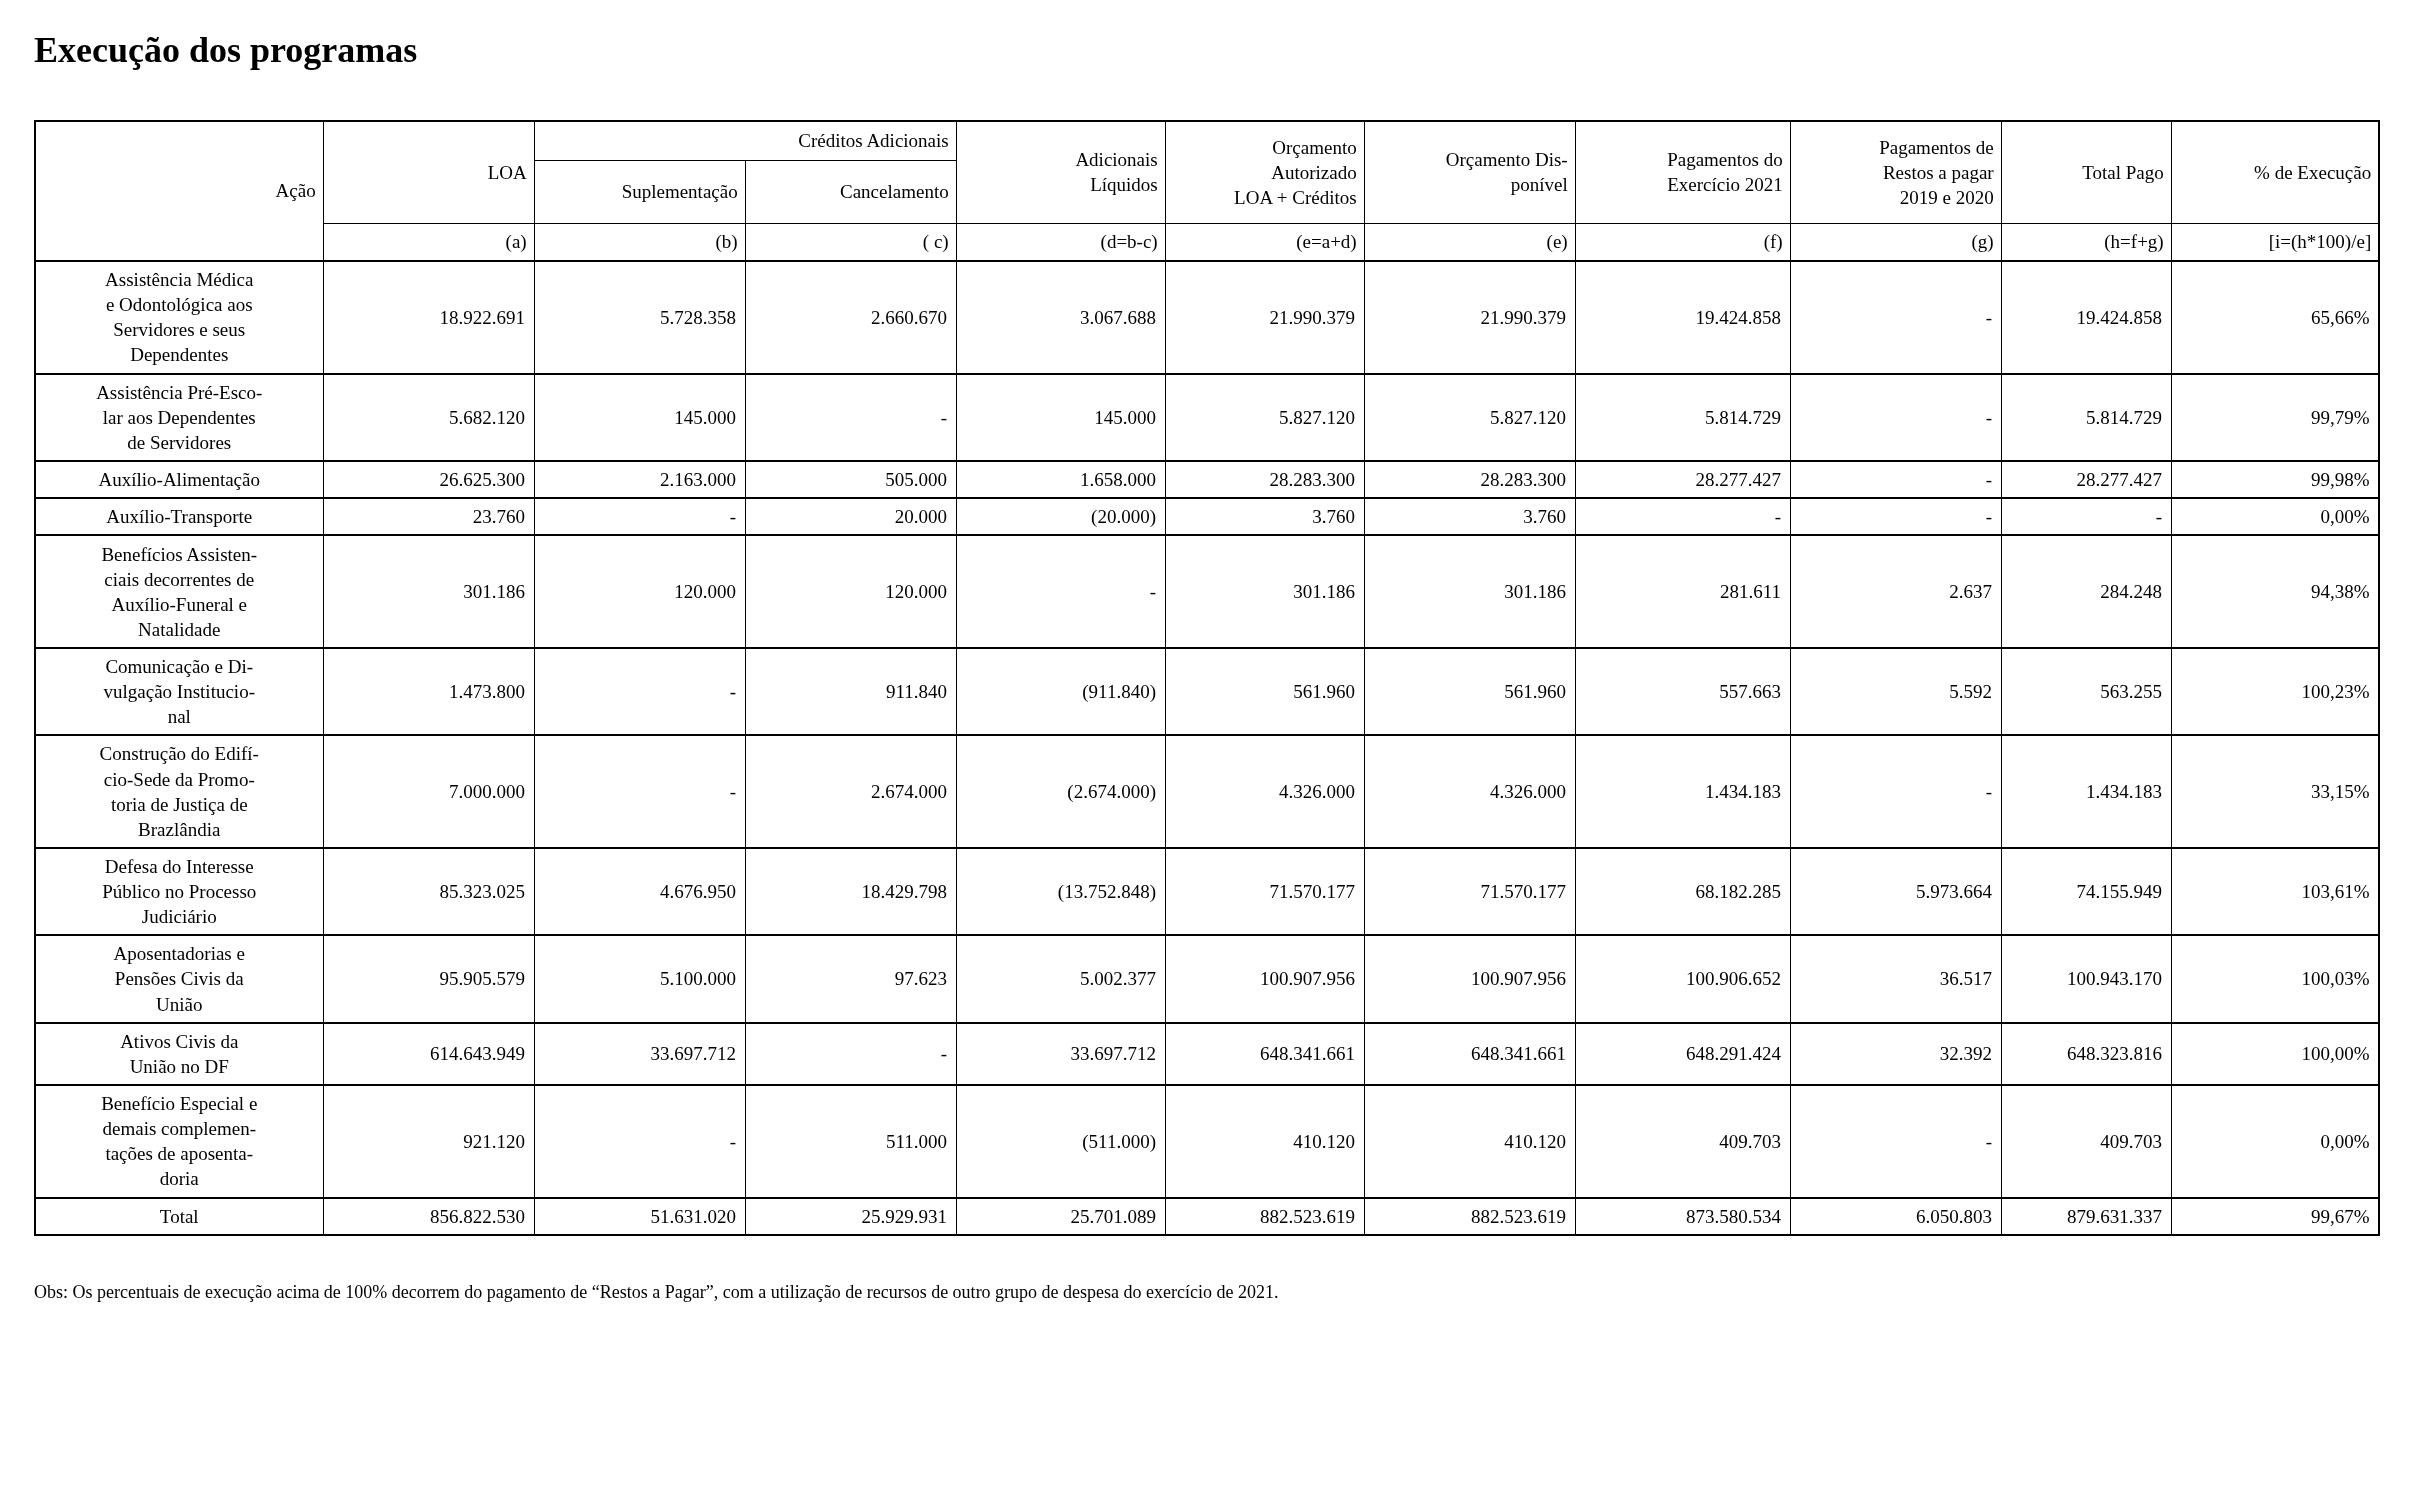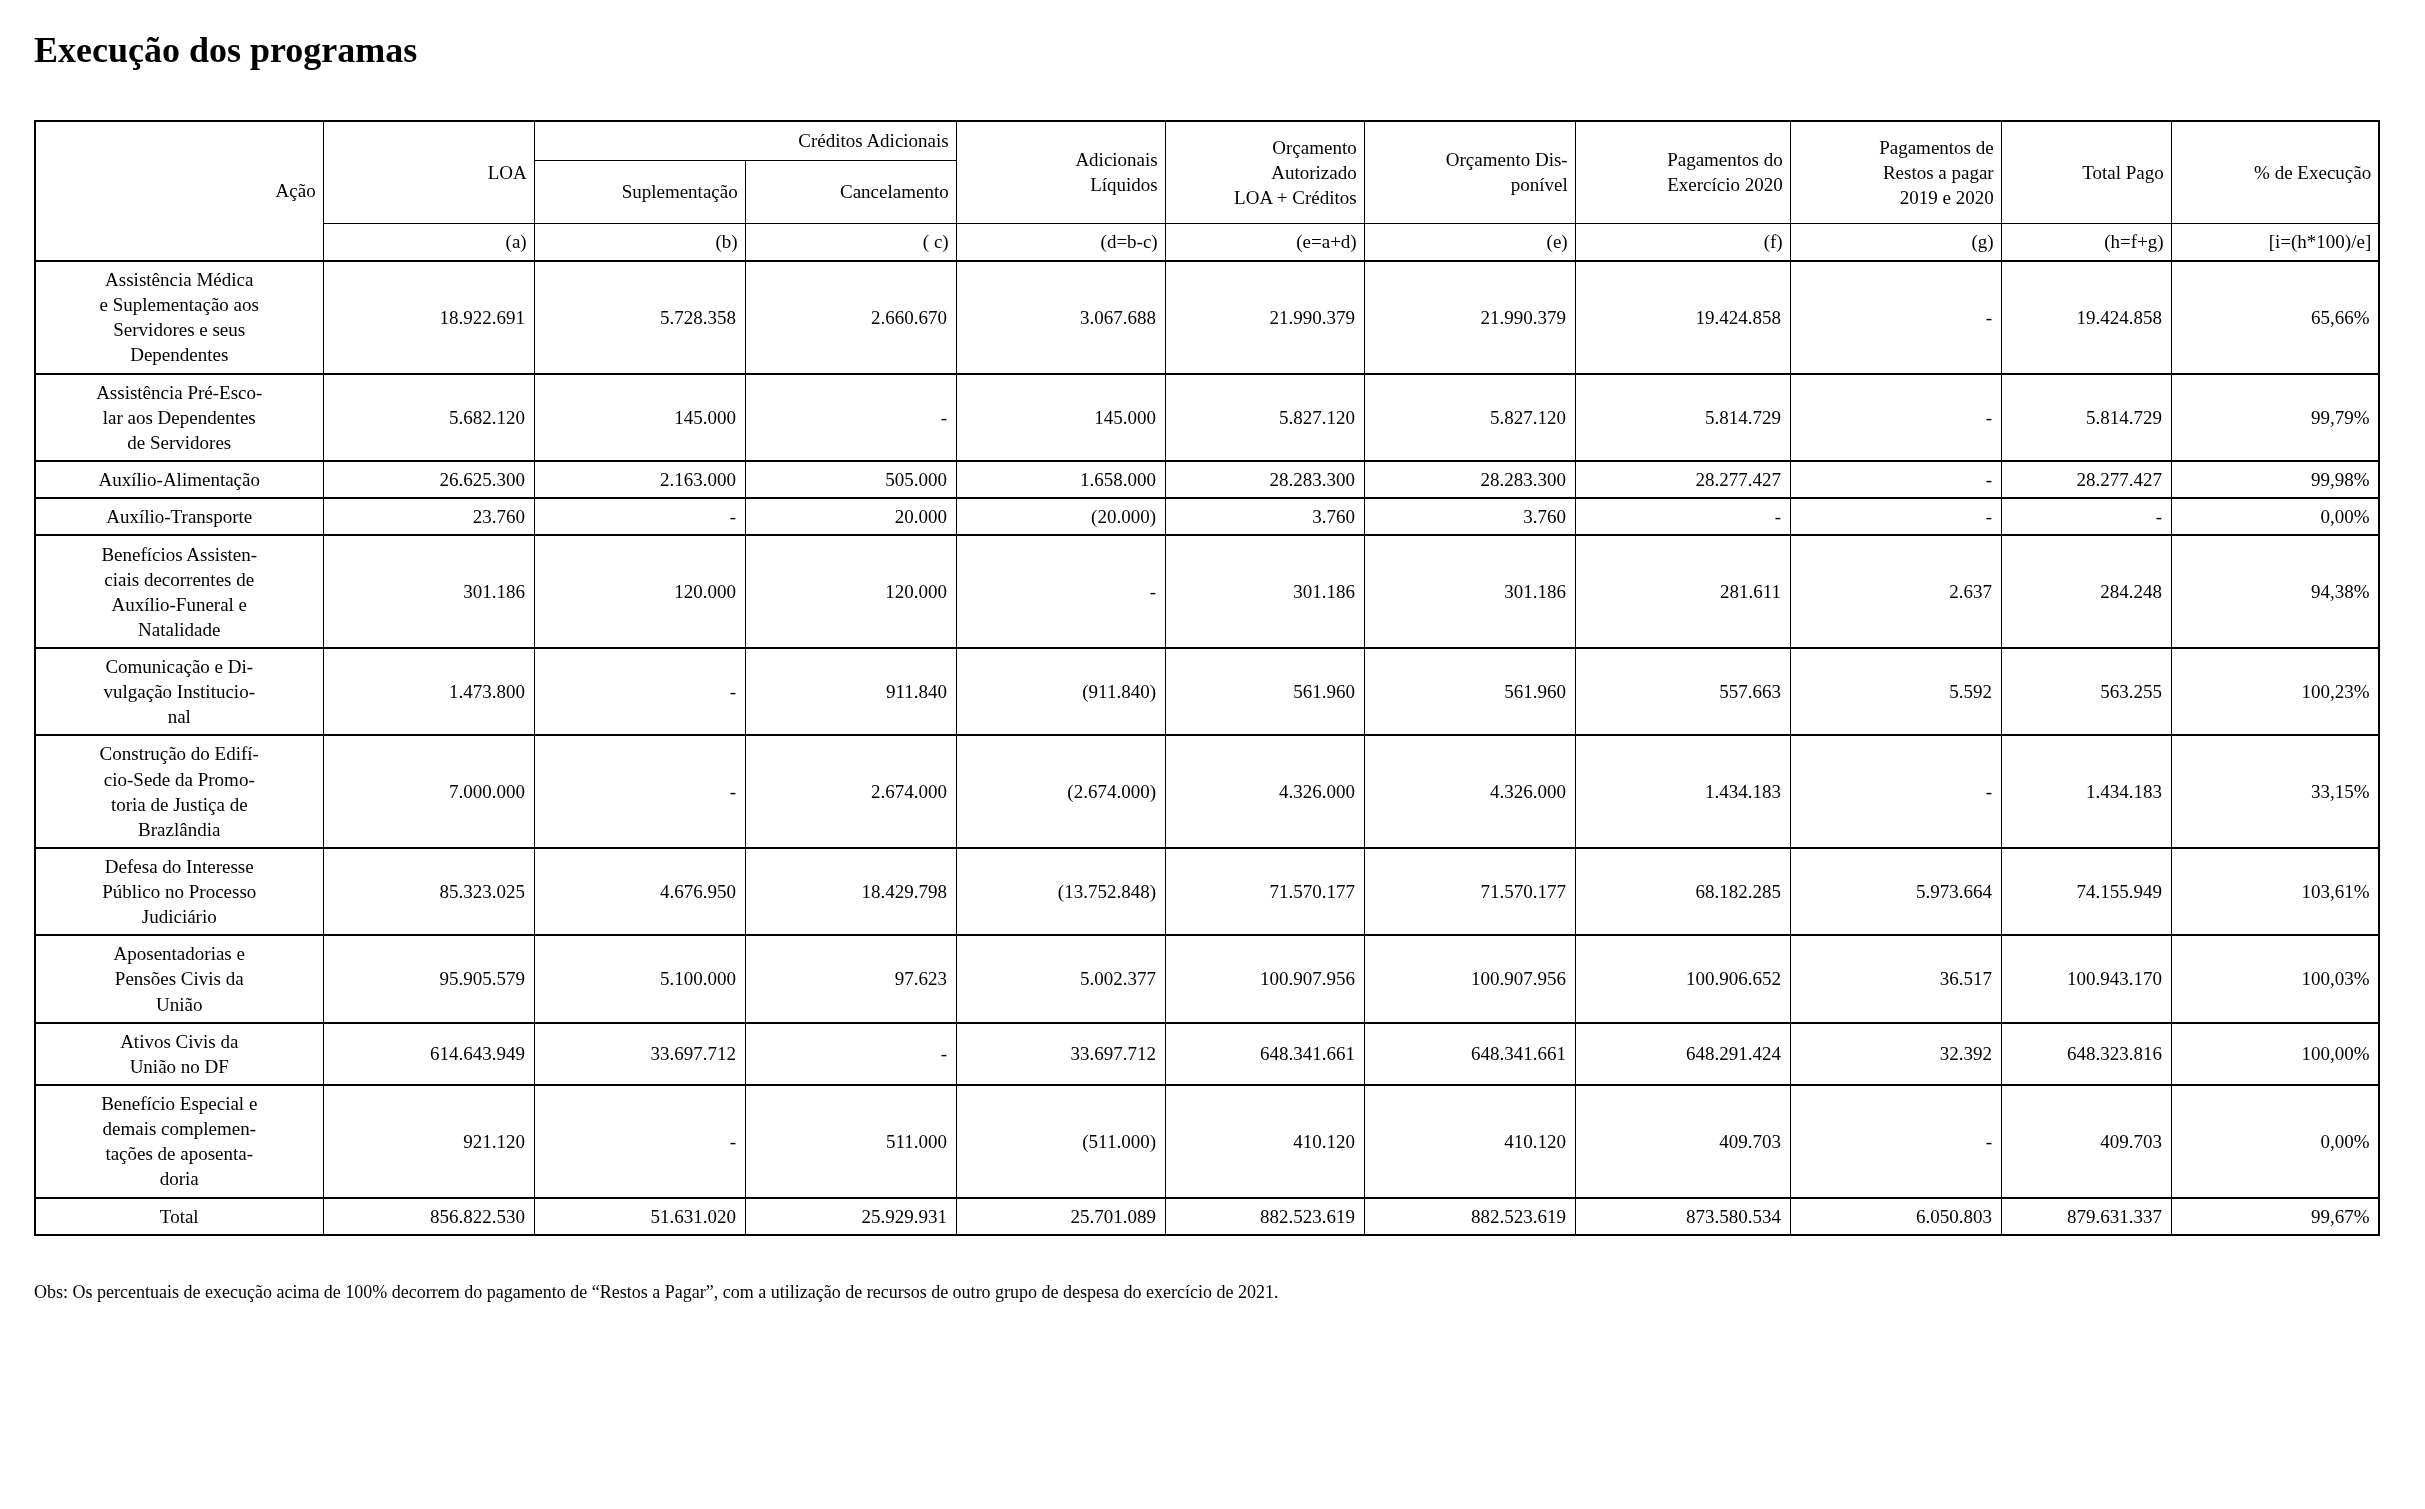--- a/index.html
+++ b/index.html
@@ -95,21 +95,21 @@
         <th rowspan="2">LOA</th>
         <th colspan="2">Créditos Adicionais</th>
         <th rowspan="2">Adicionais
 Líquidos</th>
         <th rowspan="2">Orçamento
 Autorizado
 LOA + Créditos</th>
         <th rowspan="2">Orçamento Dis-
 ponível</th>
         <th rowspan="2">Pagamentos do
-Exercício 2020</th>
+Exercício 2021</th>
         <th rowspan="2">Pagamentos de
 Restos a pagar
 2019 e 2020</th>
         <th rowspan="2">Total Pago</th>
         <th rowspan="2">% de Execução</th>
       </tr>
       <tr class="hdr-row-2">
         <th>Suplementação</th>
         <th>Cancelamento</th>
       </tr>
@@ -122,21 +122,21 @@
         <th>(e)</th>
         <th>(f)</th>
         <th>(g)</th>
         <th>(h=f+g)</th>
         <th>[i=(h*100)/e]</th>
       </tr>
     </thead>
     <tbody>
         <tr>
           <td class="action-cell">Assistência Médica
-e Suplementação aos
+e Odontológica aos
 Servidores e seus
 Dependentes</td>
           <td class="value-cell">18.922.691</td>
           <td class="value-cell">5.728.358</td>
           <td class="value-cell">2.660.670</td>
           <td class="value-cell">3.067.688</td>
           <td class="value-cell">21.990.379</td>
           <td class="value-cell">21.990.379</td>
           <td class="value-cell">19.424.858</td>
           <td class="value-cell">-</td>

